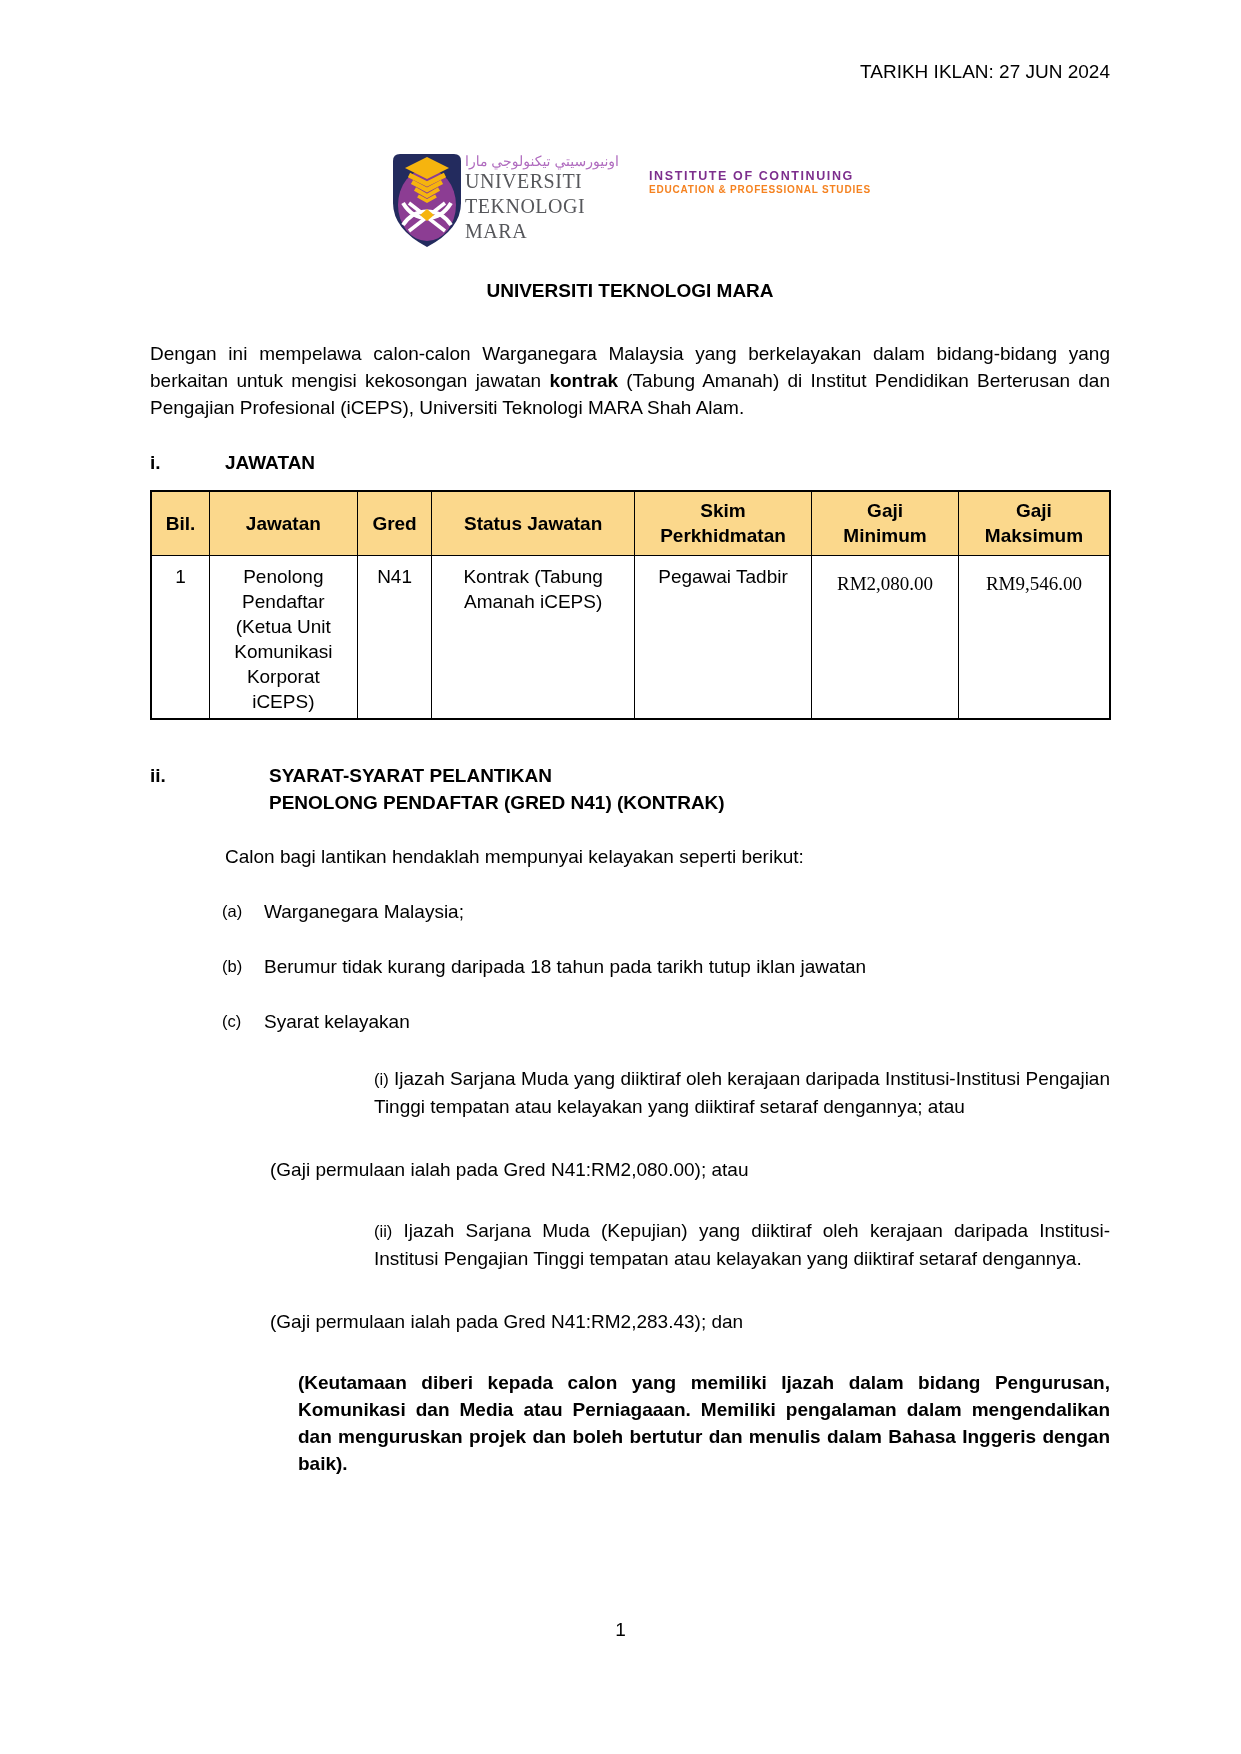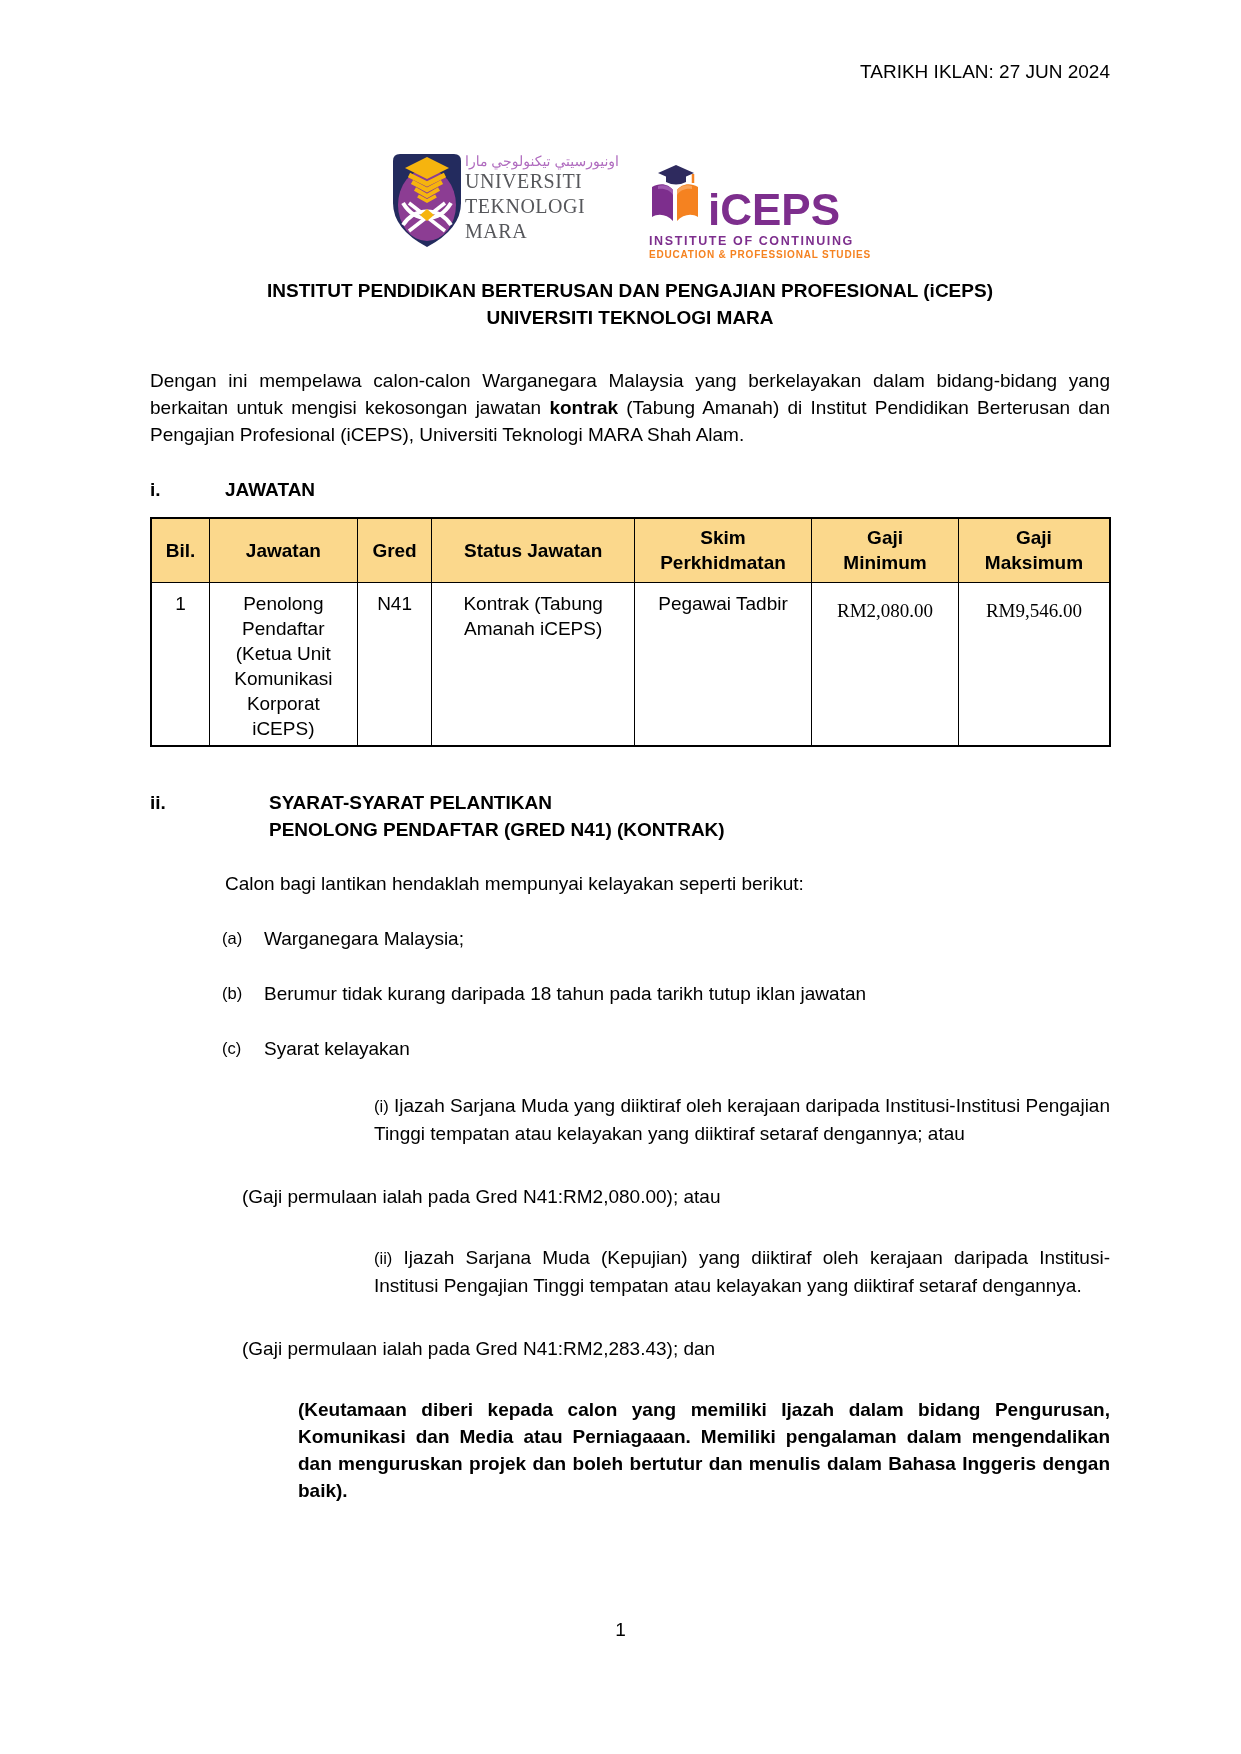--- a/index.html
+++ b/index.html
@@ -113,21 +113,21 @@
   .req-item { display: flex; margin-left: 72px; margin-top: 28px; }
   .req-marker { width: 42px; flex: 0 0 42px; font-size: 16.5px; }
   .req-text { flex: 1; }
 
   .sub-para {
     margin-left: 224px;
     text-align: justify;
     margin-top: 30px;
   }
   .sub-marker { font-size: 16.5px; }
-  .sub-note { margin-left: 92px; margin-top: 36px; }
+  .sub-note { margin-left: 120px; margin-top: 36px; }
 
   .keutamaan {
     margin-left: 148px;
     margin-top: 34px;
     font-weight: bold;
     text-align: justify;
   }
 
   .page-number {
     position: absolute;
@@ -166,46 +166,27 @@
         <div class="uitm-arabic">اونيورسيتي تيكنولوجي مارا</div>
         <div class="uitm-wordmark">
           <div>UNIVERSITI</div>
           <div>TEKNOLOGI</div>
           <div>MARA</div>
         </div>
       </div>
     </div>
 
     <div class="iceps-logo">
-      <div class="iceps-top">
-        <span>
-          <svg width="52" height="58" viewBox="0 0 52 58">
-            <g>
-              <polygon points="27,0 45,8 27,16 9,8" fill="#2e2a5e"></polygon>
-              <path d="M17,11 V17 Q27,22 37,17 V11" fill="#2e2a5e"></path>
-              <line x1="44" y1="9" x2="44" y2="18" stroke="#f58220" stroke-width="2.5"></line>
-            </g>
-            <g>
-              <path d="M3,22 C11,17 20,19 24,25 L24,56 C18,49 9,48 3,52 Z" fill="#7d2e8d"></path>
-              <path d="M49,22 C41,17 32,19 28,25 L28,56 C34,49 43,48 49,52 Z" fill="#f58220"></path>
-              <path d="M24,25 C21,21 14,19 9,21 L9,24 C15,23 21,25 24,30 Z" fill="#a05ab0"></path>
-              <path d="M28,25 C31,21 38,19 43,21 L43,24 C37,23 31,25 28,30 Z" fill="#f9a45b"></path>
-            </g>
-          </svg>
-        </span>
-        <div class="iceps-name">iCEPS</div>
-      </div>
       <div class="iceps-tag1">INSTITUTE OF CONTINUING</div>
       <div class="iceps-tag2">EDUCATION &amp; PROFESSIONAL STUDIES</div>
     </div>
 
   </div>
 
   <div class="doc-title">
-    <div>INSTITUT PENDIDIKAN BERTERUSAN DAN PENGAJIAN PROFESIONAL (iCEPS)</div>
     <div>UNIVERSITI TEKNOLOGI MARA</div>
   </div>
 
   <p class="intro"><span>Dengan ini mempelawa calon-calon Warganegara Malaysia yang berkelayakan dalam bidang-bidang yang berkaitan untuk mengisi kekosongan jawatan </span><b>kontrak</b><span> (Tabung Amanah) di Institut Pendidikan Berterusan dan Pengajian Profesional (iCEPS), Universiti Teknologi MARA Shah Alam.</span></p>
 
   <div class="section-head">
     <span class="section-num">i.</span>
     <span>JAWATAN</span>
   </div>
 

